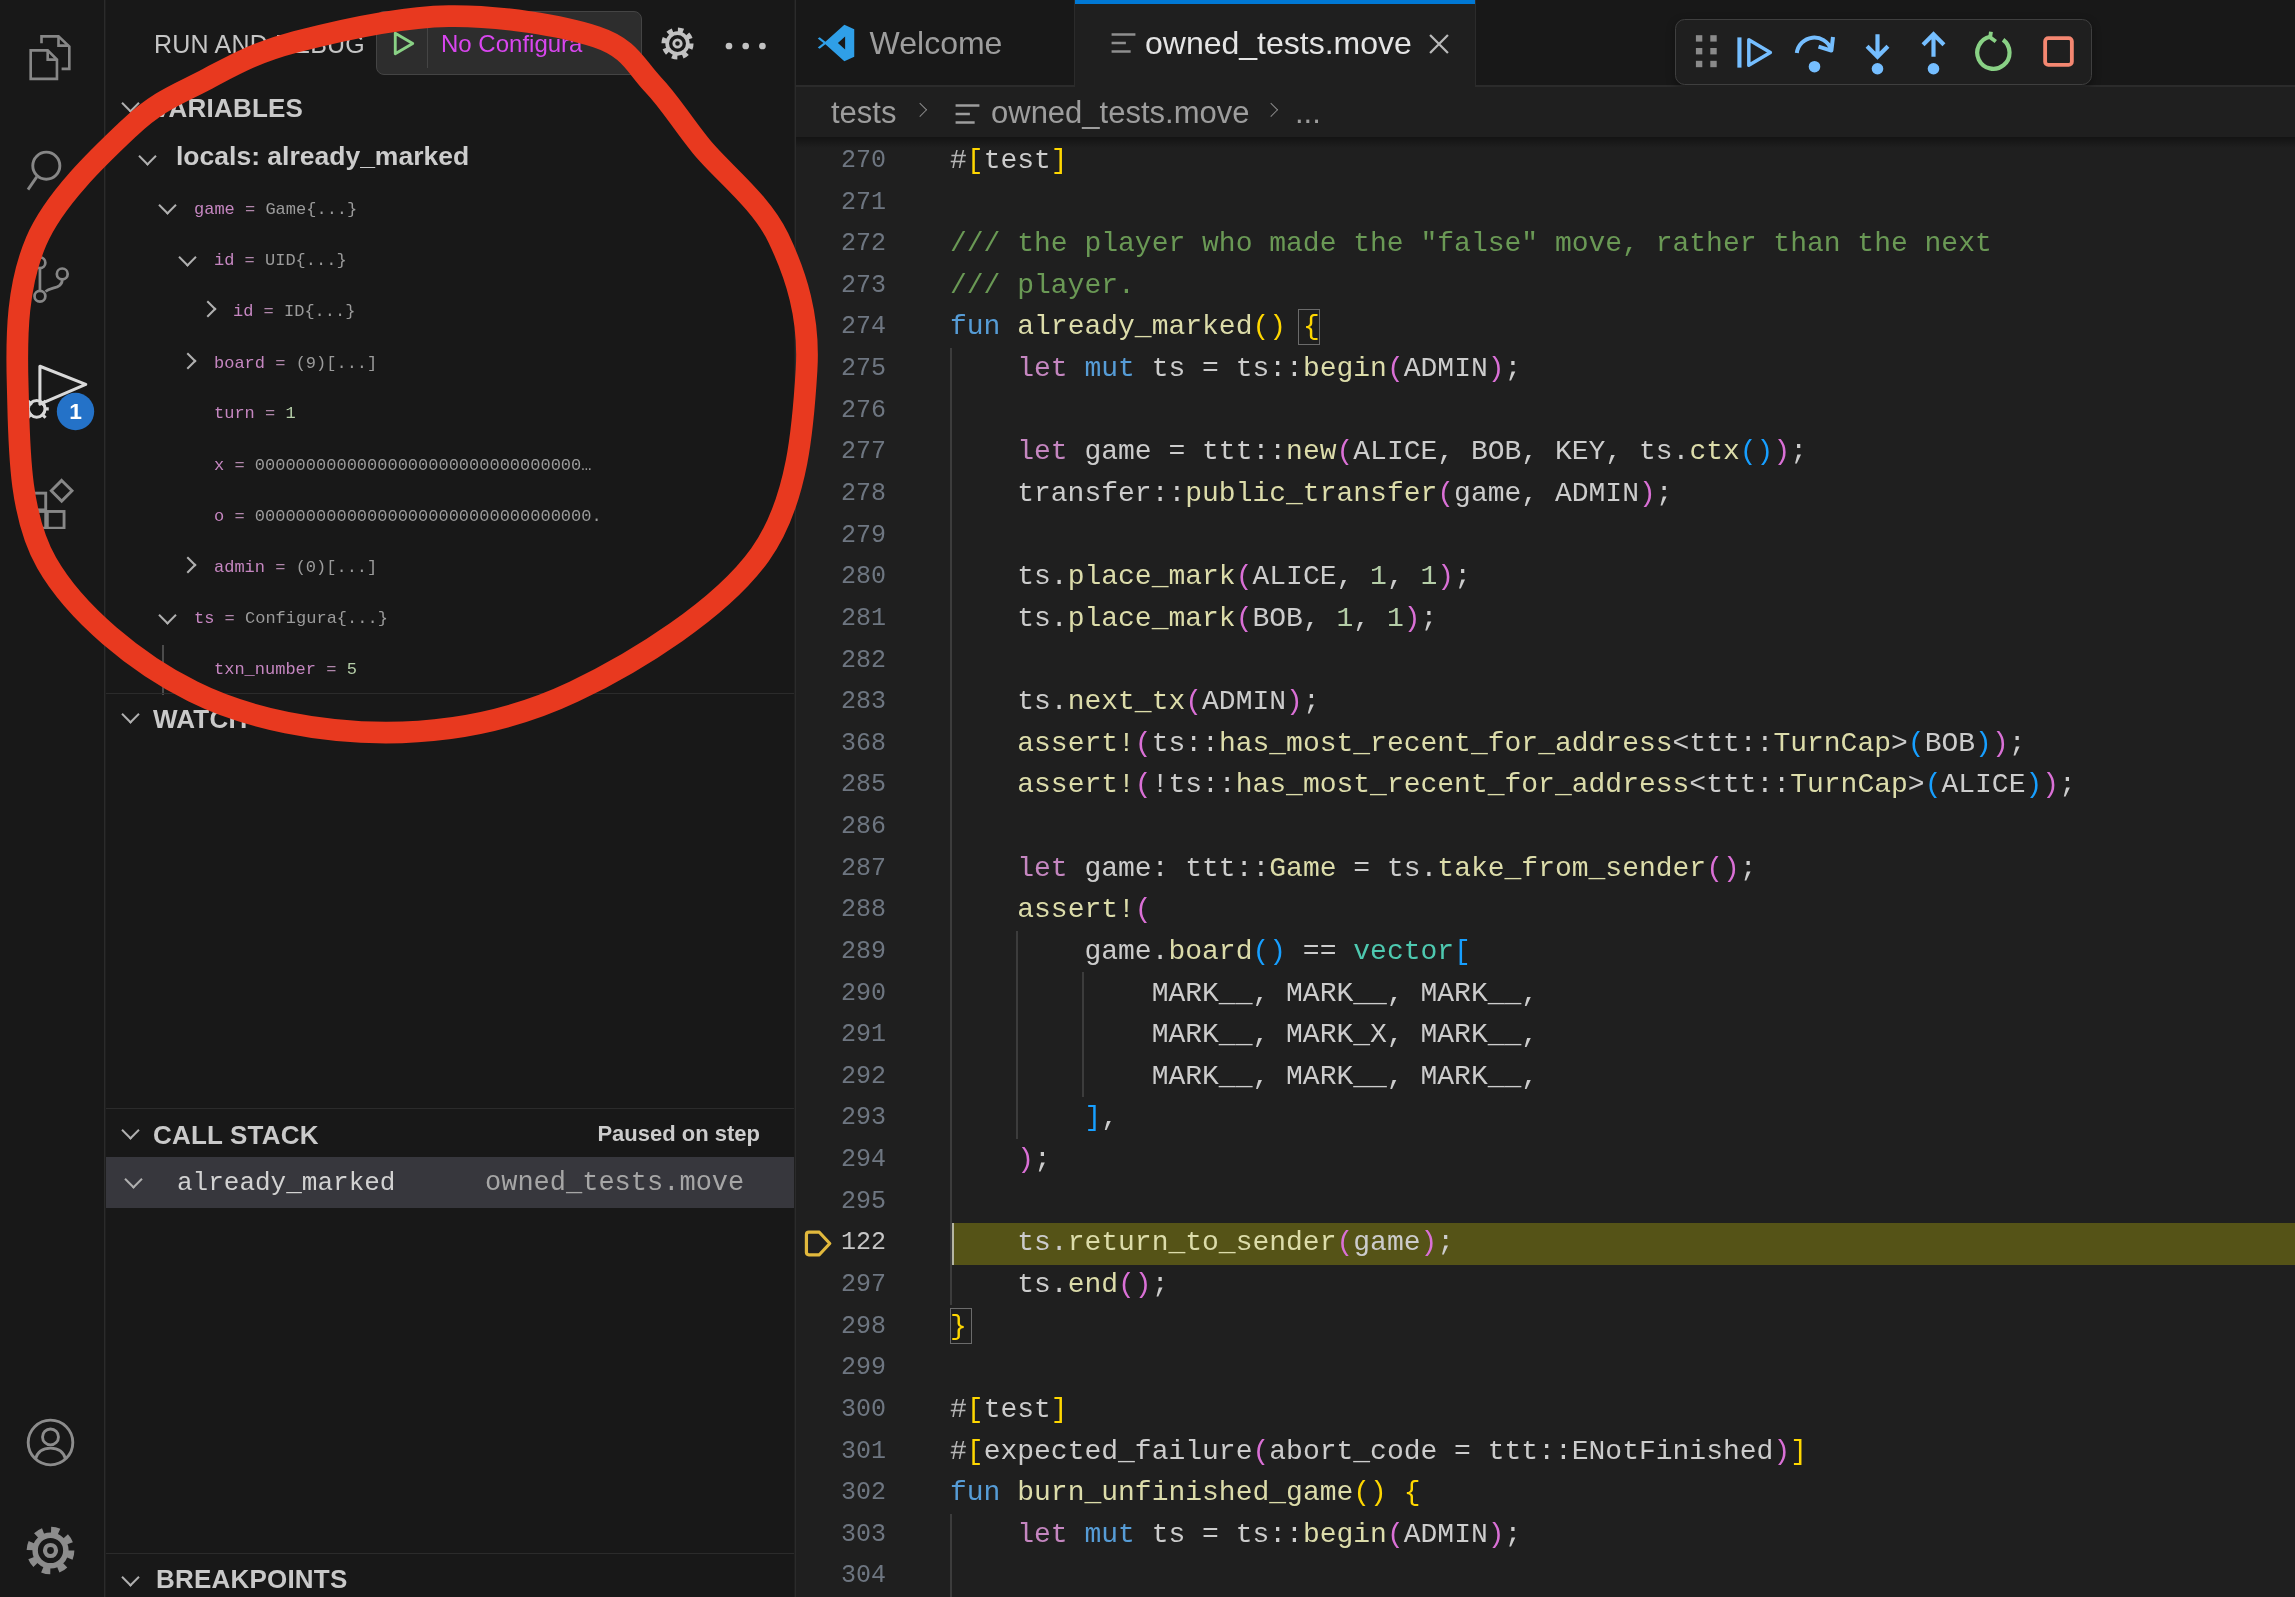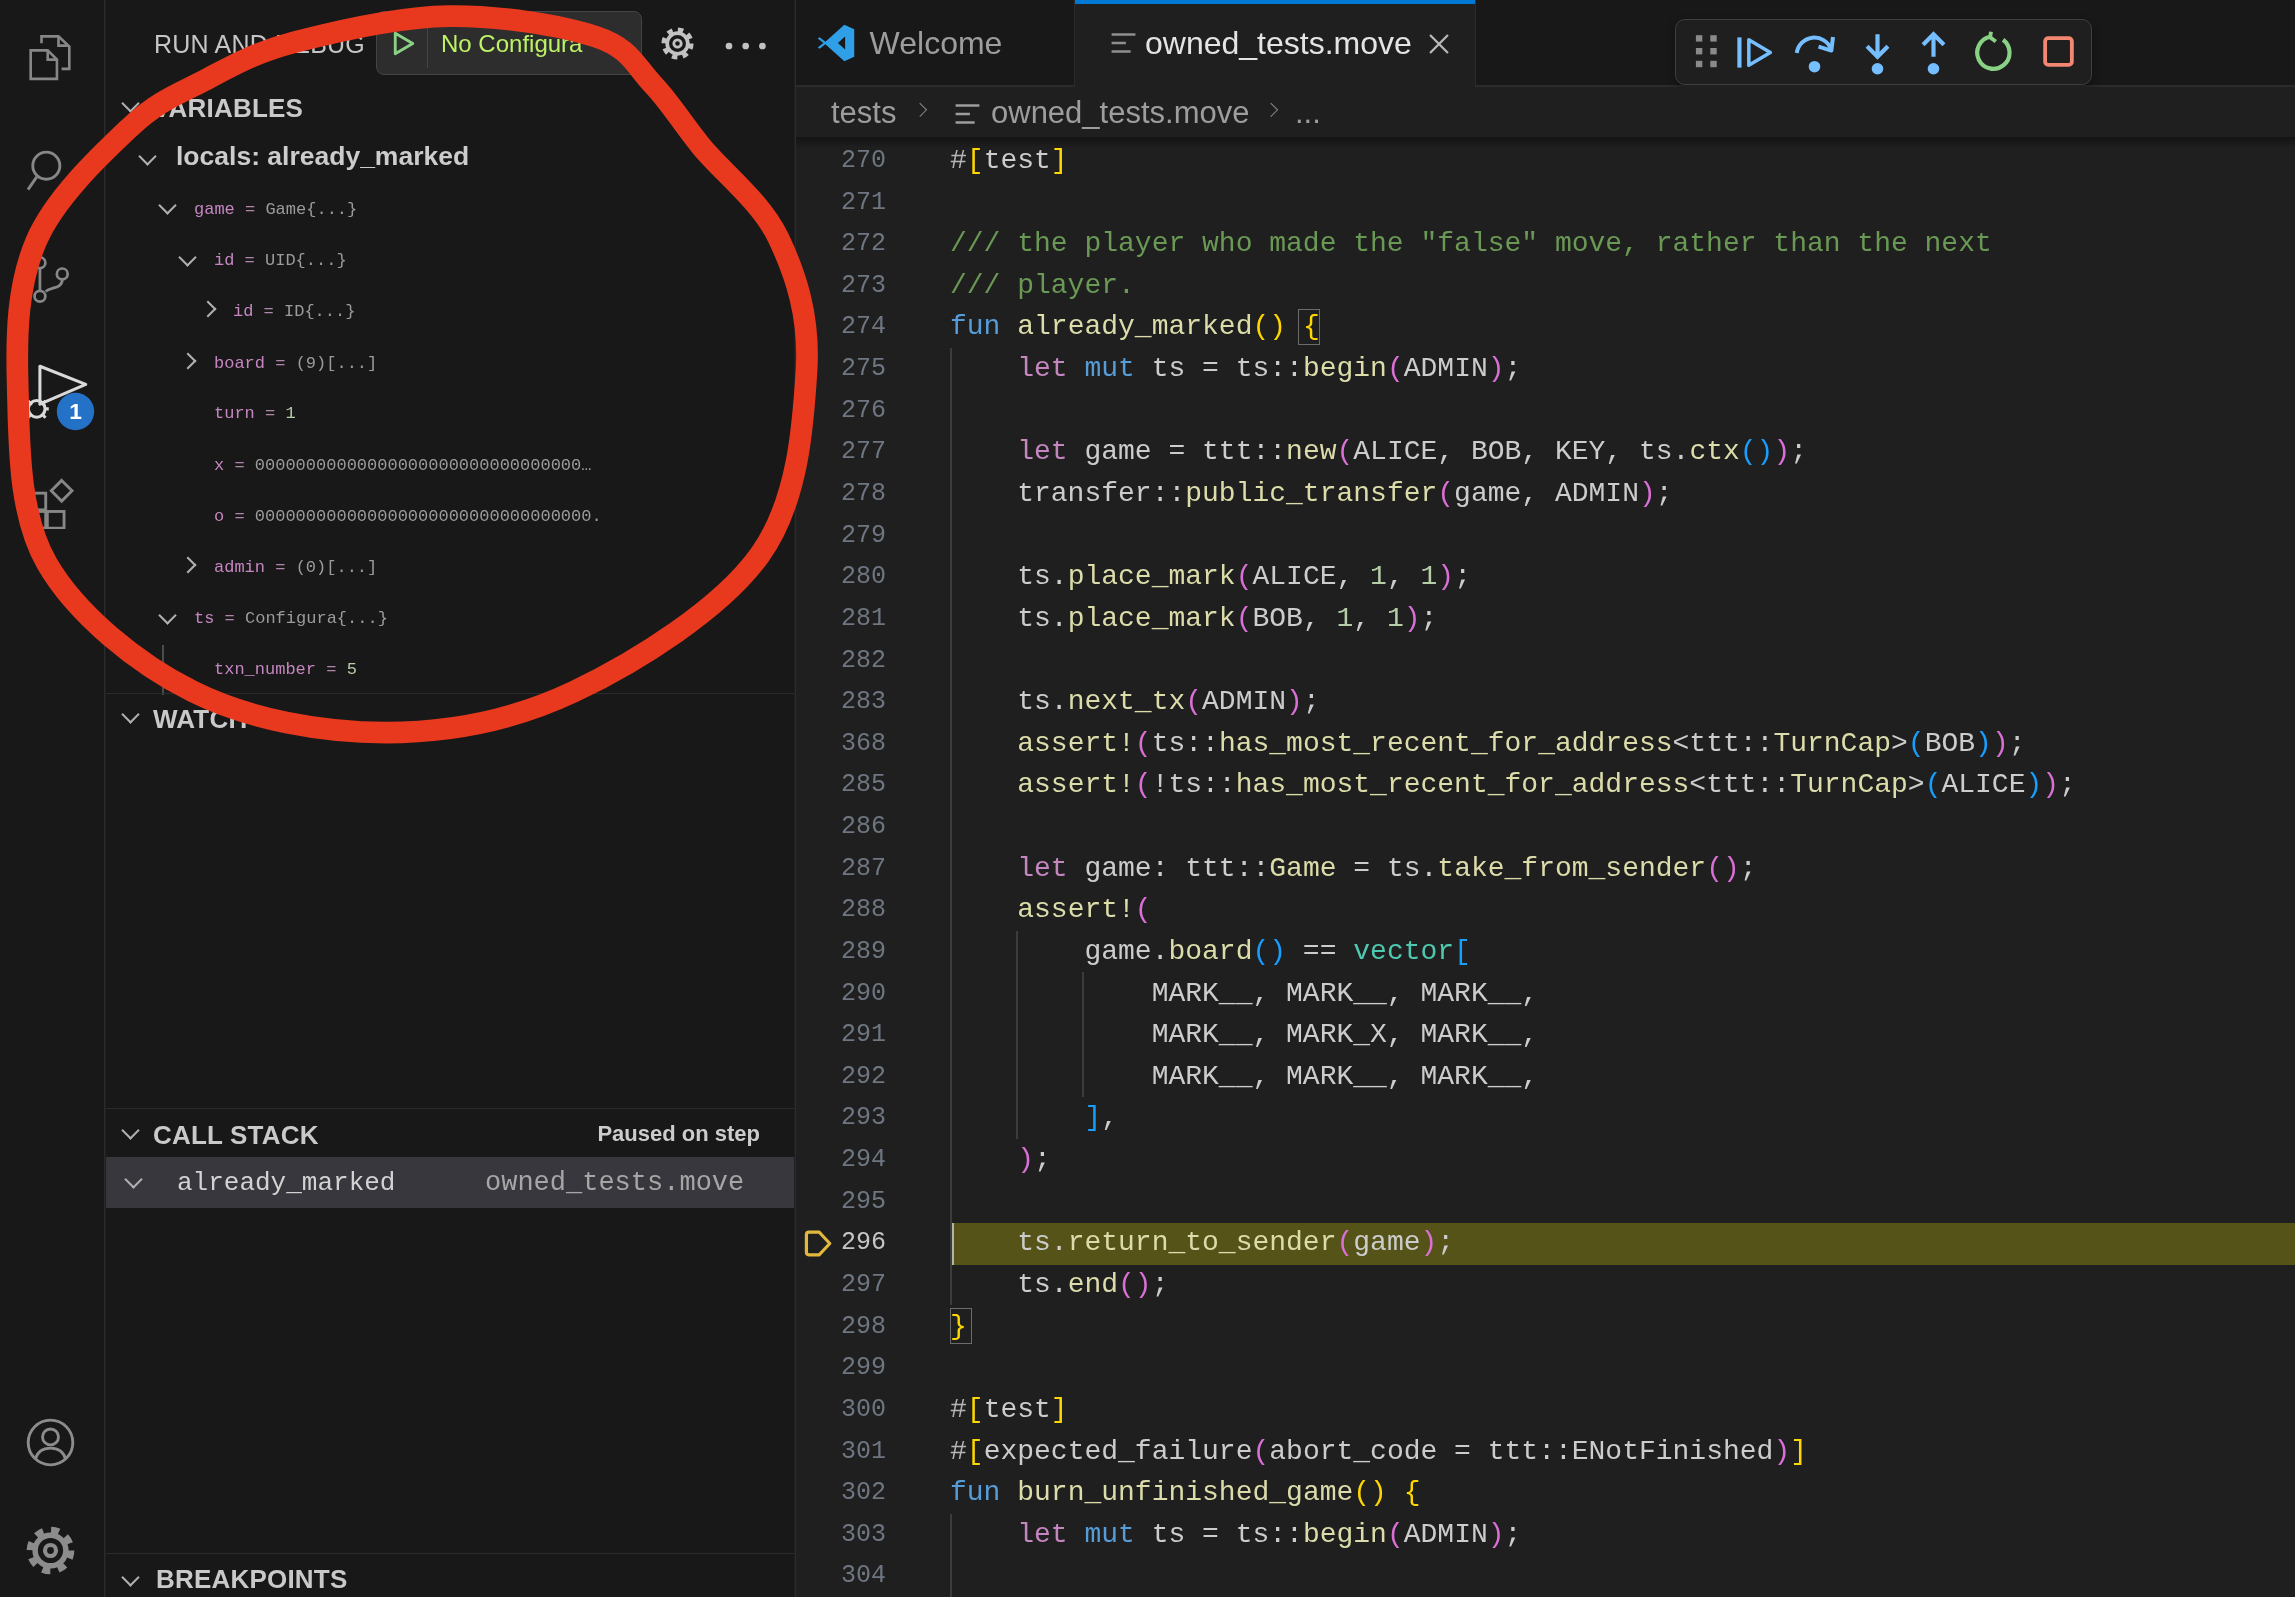--- a/index.html
+++ b/index.html
@@ -21,21 +21,21 @@
 
 
 #side { position:absolute; left:106px; top:0; width:688px; height:1597px; background:#181818; overflow:hidden; }
 #side .hdr { position:absolute; font-size:25px; color:#c5c5c5; letter-spacing:0.2px; }
 #side .sect { position:absolute; font-size:26px; font-weight:bold; color:#c9c9c9; letter-spacing:0.2px; }
 .sep { position:absolute; left:0; width:688px; height:0.8px; background:#2b2b2b; }
 .tr { position:absolute; font-family:"Liberation Mono",monospace; font-size:17px; line-height:42px; white-space:pre; }
 .trh { position:absolute; font-size:26.5px; font-weight:bold; color:#cccccc; }
 .vn { color:#c586c0; } .ve { color:#b087ab; } .v { color:#9b9b9b; } .nu { color:#b5cea8; }
 #drop { position:absolute; left:270px; top:10.5px; width:266px; height:64px; background:#2d2d2d; border:0.8px solid #444444; border-radius:8px; }
-#drop .txt { position:absolute; left:64px; top:18.5px; width:159px; font-size:24px; color:#bef264; white-space:nowrap; overflow:hidden; }
+#drop .txt { position:absolute; left:64px; top:18.5px; width:159px; font-size:24px; color:#d946ef; white-space:nowrap; overflow:hidden; }
 
 
 #ed { position:absolute; left:795px; top:0; width:1501px; height:1597px; background:#1f1f1f; border-left:1.6px solid #2b2b2b; }
 #tabs { position:absolute; left:0; top:0; width:1501px; height:87px; background:#181818; }
 .tabb { position:absolute; top:85px; height:1.6px; background:#2b2b2b; }
 #tab1 { position:absolute; left:1.6px; top:0; width:277px; height:85px; background:#181818; border-right:0.8px solid #2b2b2b; }
 #tab1 .t { position:absolute; left:72px; top:25px; font-size:32px; color:#9d9d9d; }
 #tab2 { position:absolute; left:279px; top:0; width:401px; height:87px; background:#1f1f1f; border-right:0.8px solid #2b2b2b; }
 #tab2 .blue { position:absolute; left:0; top:0; width:100%; height:4px; background:#0078d4; }
 #tab2 .t { position:absolute; left:70px; top:25px; font-size:32px; color:#e4e4e4; }
@@ -285,21 +285,21 @@
       <div class="gl" style="top:806px">286</div>
       <div class="gl" style="top:848px">287</div>
       <div class="gl" style="top:889px">288</div>
       <div class="gl" style="top:931px">289</div>
       <div class="gl" style="top:973px">290</div>
       <div class="gl" style="top:1014px">291</div>
       <div class="gl" style="top:1056px">292</div>
       <div class="gl" style="top:1097px">293</div>
       <div class="gl" style="top:1139px">294</div>
       <div class="gl" style="top:1181px">295</div>
-      <div class="gl cur" style="top:1222px">296</div>
+      <div class="gl cur" style="top:1222px">122</div>
       <div class="gl" style="top:1264px">297</div>
       <div class="gl" style="top:1306px">298</div>
       <div class="gl" style="top:1347px">299</div>
       <div class="gl" style="top:1389px">300</div>
       <div class="gl" style="top:1431px">301</div>
       <div class="gl" style="top:1472px">302</div>
       <div class="gl" style="top:1514px">303</div>
       <div class="gl" style="top:1555px">304</div>
   <div class="cl" style="top:140px"><i class="d">#</i><i class="g1">[</i>test<i class="g1">]</i></div>
       <div class="cl" style="top:223px"><i class="c">/// the player who made the "false" move, rather than the next</i></div>

